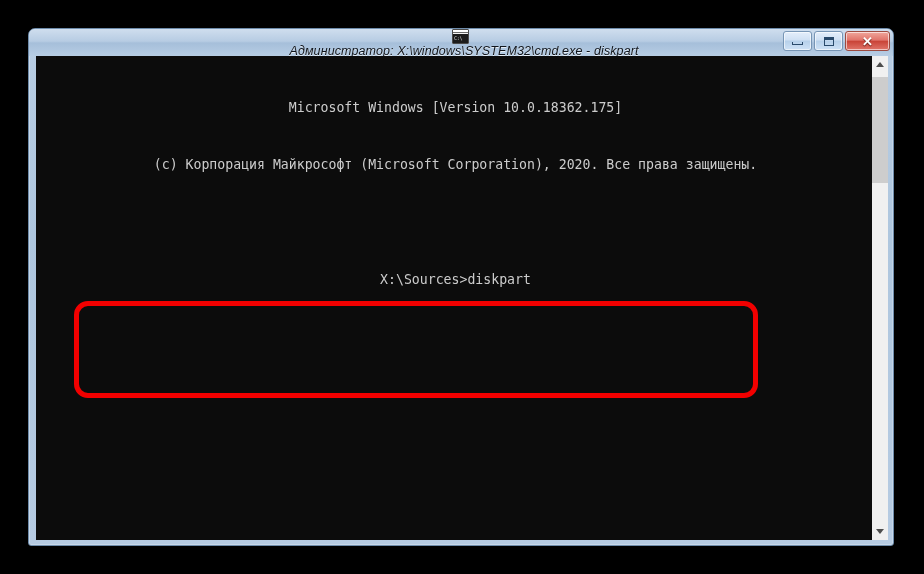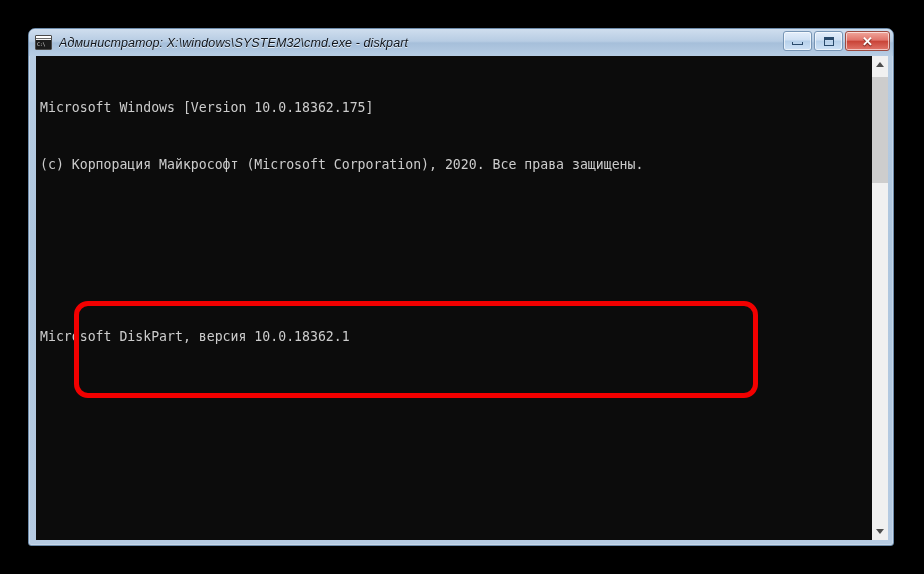--- a/index.html
+++ b/index.html
@@ -32,20 +32,21 @@
     height: 27px;
     display: flex;
     align-items: center;
     border-radius: 6px 6px 0 0;
     background: linear-gradient(to bottom,
                 #cfdeee 0%,
                 #b7cce3 45%,
                 #a6bfda 52%,
                 #b7cde4 100%);
     padding-left: 6px;
+    flex-direction: column;
   }
 
   .title-icon {
     width: 17px;
     height: 15px;
     flex: 0 0 auto;
     margin-right: 7px;
     position: relative;
     background: #f4f4f4;
     border: 1px solid #4a4a4a;
@@ -148,21 +149,21 @@
 
   .term {
     font-family: "DejaVu Sans Mono", "Liberation Mono", monospace;
     font-size: 13.2px;
     line-height: 19.1px;
     color: #cccccc;
     white-space: pre;
     letter-spacing: 0px;
   }
 
-  .term .line { height: 19.1px; }
+  .term .line { height: 19.1px; text-align: center; }
   .term .blank { height: 19.1px; }
 
   
   .scrollbar {
     width: 17px;
     flex: 0 0 17px;
     background: #f0f0f0;
     border-left: 1px solid #0c0c0c;
     position: relative;
     display: flex;
@@ -233,22 +234,22 @@
     </div>
   </div>
 
   <div class="client">
 
     <div class="console">
       <div class="term">
         <div class="line">Microsoft Windows [Version 10.0.18362.175]</div>
         <div class="line">(c) Корпорация Майкрософт (Microsoft Corporation), 2020. Все права защищены.</div>
         <div class="blank"></div>
+        <div class="line">X:\Sources&gt;diskpart</div>
         <div class="blank"></div>
-        <div class="line">Microsoft DiskPart, версия 10.0.18362.1</div>
         <div class="blank"></div>
         
         
         
         
         
         
         
         
         

